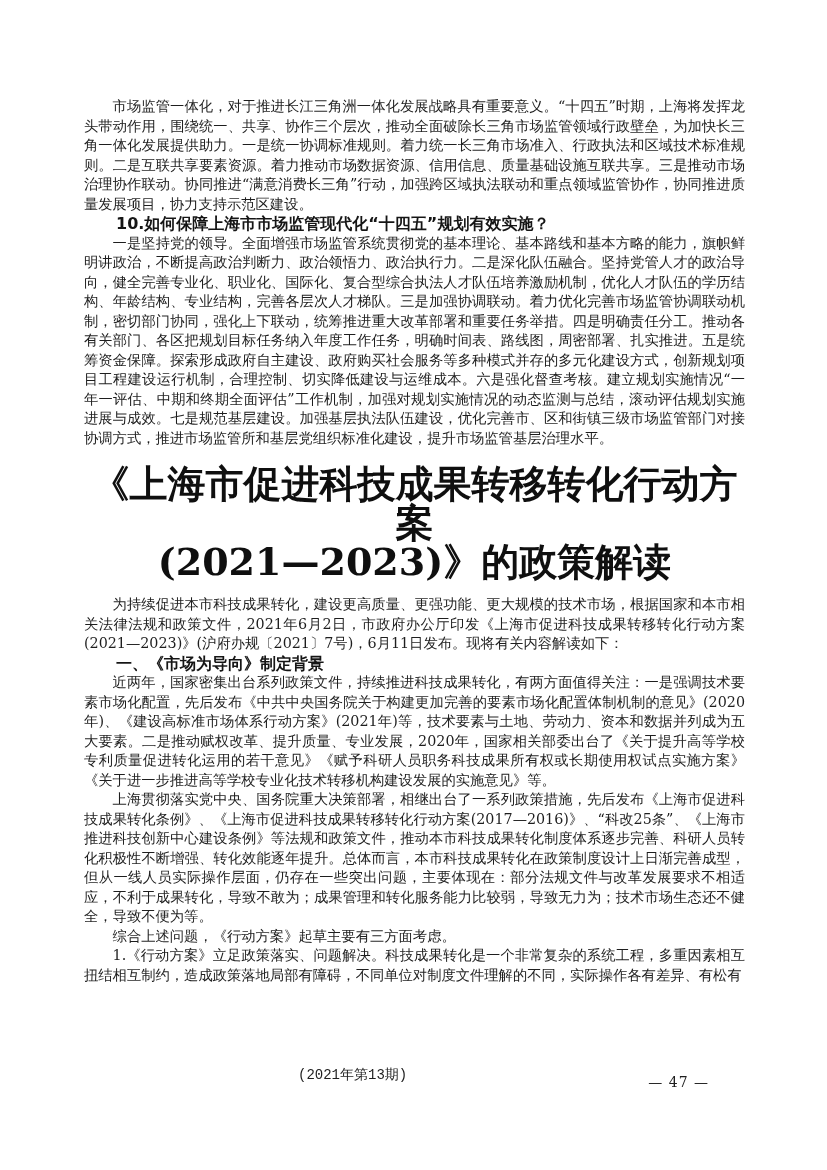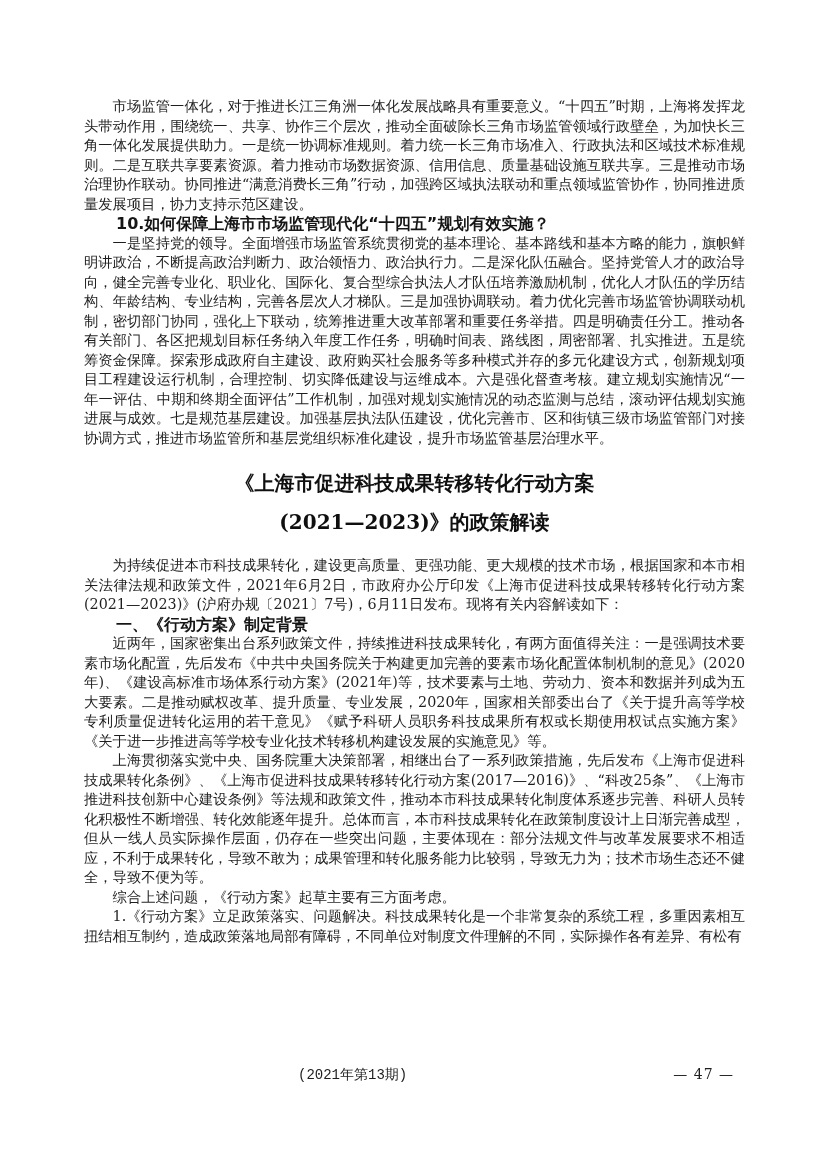--- a/index.html
+++ b/index.html
@@ -34,60 +34,60 @@
     font-family: "DejaVu Sans", "Liberation Sans", sans-serif;
     font-weight: bold;
     font-size: 16px;
     line-height: 19.5px;
     text-indent: 2em;
     color: #151515;
   }
   .article-title {
     font-family: "DejaVu Serif", "Liberation Serif", serif;
     font-weight: bold;
-    font-size: 20px;
+    font-size: 38px;
     line-height: 39px;
     text-align: center;
     color: #0f0f0f;
     margin-top: 16px;
     margin-bottom: 14px;
   }
   .article-title .title-line { display: block; }
   .footer {
     position: absolute;
     left: 84px;
     width: 661px;
     top: 1066px;
     height: 20px;
     font-size: 14px;
     color: #1e1e1e;
   }
   .footer .issue { position: absolute; left: 214px; font-family: Liberation Mono, monospace; }
-  .footer .page-num { position: absolute; right: 11px; letter-spacing: 1px; }
+  .footer .page-num { position: absolute; right: 36px; letter-spacing: 1px; margin-top: 8px; }
 </style>
 </head>
 <body>
 
 <div class="page">
   <div class="content">
 
     <p class="body-text">市场监管一体化，对于推进长江三角洲一体化发展战略具有重要意义。“十四五”时期，上海将发挥龙头带动作用，围绕统一、共享、协作三个层次，推动全面破除长三角市场监管领域行政壁垒，为加快长三角一体化发展提供助力。一是统一协调标准规则。着力统一长三角市场准入、行政执法和区域技术标准规则。二是互联共享要素资源。着力推动市场数据资源、信用信息、质量基础设施互联共享。三是推动市场治理协作联动。协同推进“满意消费长三角”行动，加强跨区域执法联动和重点领域监管协作，协同推进质量发展项目，协力支持示范区建设。</p>
 
     <p class="heading-bold">10.如何保障上海市市场监管现代化“十四五”规划有效实施？</p>
 
     <p class="body-text">一是坚持党的领导。全面增强市场监管系统贯彻党的基本理论、基本路线和基本方略的能力，旗帜鲜明讲政治，不断提高政治判断力、政治领悟力、政治执行力。二是深化队伍融合。坚持党管人才的政治导向，健全完善专业化、职业化、国际化、复合型综合执法人才队伍培养激励机制，优化人才队伍的学历结构、年龄结构、专业结构，完善各层次人才梯队。三是加强协调联动。着力优化完善市场监管协调联动机制，密切部门协同，强化上下联动，统筹推进重大改革部署和重要任务举措。四是明确责任分工。推动各有关部门、各区把规划目标任务纳入年度工作任务，明确时间表、路线图，周密部署、扎实推进。五是统筹资金保障。探索形成政府自主建设、政府购买社会服务等多种模式并存的多元化建设方式，创新规划项目工程建设运行机制，合理控制、切实降低建设与运维成本。六是强化督查考核。建立规划实施情况“一年一评估、中期和终期全面评估”工作机制，加强对规划实施情况的动态监测与总结，滚动评估规划实施进展与成效。七是规范基层建设。加强基层执法队伍建设，优化完善市、区和街镇三级市场监管部门对接协调方式，推进市场监管所和基层党组织标准化建设，提升市场监管基层治理水平。</p>
 
     <h1 class="article-title">
       <span class="title-line">《上海市促进科技成果转移转化行动方案</span>
       <span class="title-line">(2021—2023)》的政策解读</span>
     </h1>
 
     <p class="body-text">为持续促进本市科技成果转化，建设更高质量、更强功能、更大规模的技术市场，根据国家和本市相关法律法规和政策文件，2021年6月2日，市政府办公厅印发《上海市促进科技成果转移转化行动方案(2021—2023)》(沪府办规〔2021〕7号)，6月11日发布。现将有关内容解读如下：</p>
 
-    <p class="heading-bold">一、《行动方案》制定背景</p>
+    <p class="heading-bold">一、《市场为导向》制定背景</p>
 
 
     <p class="body-text">近两年，国家密集出台系列政策文件，持续推进科技成果转化，有两方面值得关注：一是强调技术要素市场化配置，先后发布《中共中央国务院关于构建更加完善的要素市场化配置体制机制的意见》(2020年)、《建设高标准市场体系行动方案》(2021年)等，技术要素与土地、劳动力、资本和数据并列成为五大要素。二是推动赋权改革、提升质量、专业发展，2020年，国家相关部委出台了《关于提升高等学校专利质量促进转化运用的若干意见》《赋予科研人员职务科技成果所有权或长期使用权试点实施方案》《关于进一步推进高等学校专业化技术转移机构建设发展的实施意见》等。</p>
 
     <p class="body-text">上海贯彻落实党中央、国务院重大决策部署，相继出台了一系列政策措施，先后发布《上海市促进科技成果转化条例》、《上海市促进科技成果转移转化行动方案(2017—2016)》、“科改25条”、《上海市推进科技创新中心建设条例》等法规和政策文件，推动本市科技成果转化制度体系逐步完善、科研人员转化积极性不断增强、转化效能逐年提升。总体而言，本市科技成果转化在政策制度设计上日渐完善成型，但从一线人员实际操作层面，仍存在一些突出问题，主要体现在：部分法规文件与改革发展要求不相适应，不利于成果转化，导致不敢为；成果管理和转化服务能力比较弱，导致无力为；技术市场生态还不健全，导致不便为等。</p>
 
 
     <p class="body-text">综合上述问题，《行动方案》起草主要有三方面考虑。</p>
 
     <p class="body-text">1.《行动方案》立足政策落实、问题解决。科技成果转化是一个非常复杂的系统工程，多重因素相互扭结相互制约，造成政策落地局部有障碍，不同单位对制度文件理解的不同，实际操作各有差异、有松有</p>

